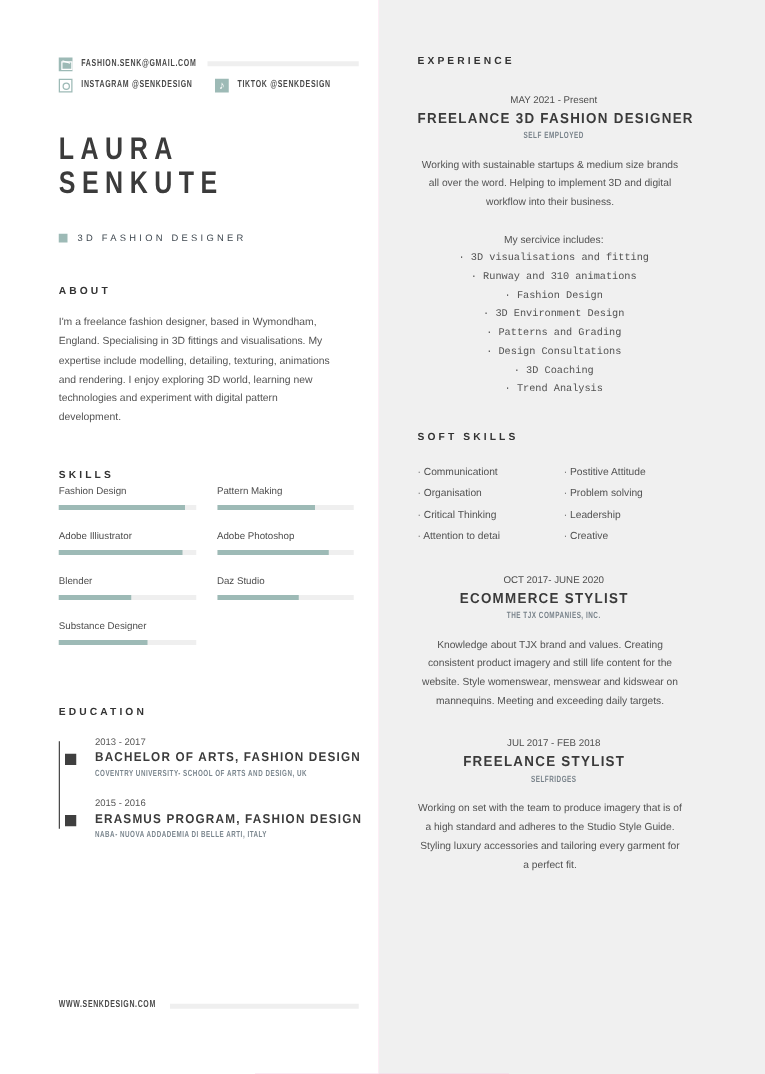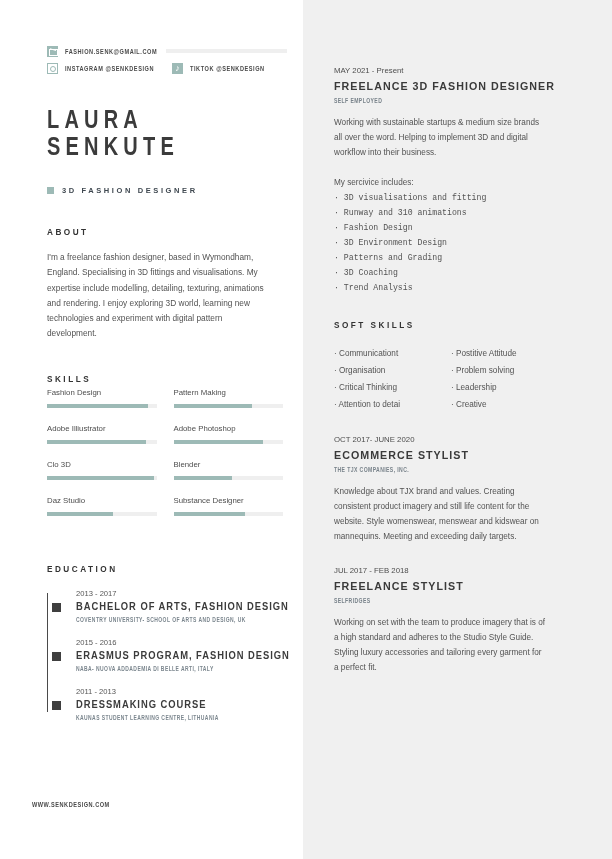--- a/index.html
+++ b/index.html
@@ -124,21 +124,21 @@
     margin-top: 26px;
   }
   .role-sq {
     width: 7px; height: 7px;
     background: #9dbab6;
     margin-right: 8px;
     flex: 0 0 7px;
   }
   .role-text {
     font-size: 7.5px;
-    font-weight: bold;
+    font-weight: normal;
     letter-spacing: 2.6px;
     color: #3f4850;
   }
 
   
   .sec-head {
     font-size: 8.2px;
     font-weight: bold;
     letter-spacing: 2.5px;
     color: #333333;
@@ -224,26 +224,25 @@
     letter-spacing: 0.42px;
     color: #7b868e;
     transform: scaleY(1.42);
     transform-origin: left center;
     white-space: nowrap;
   }
 
   
   .footer-row {
     position: absolute;
-    left: 32px;
+    left: 47px;
     bottom: 52px;
     display: flex;
-    align-items: flex-start;
+    align-items: flex-end;
     width: 240px;
-    flex-direction: column;
   }
   .footer-text {
     font-size: 5.6px;
     font-weight: bold;
     letter-spacing: 0.5px;
     color: #4a4a4a;
     white-space: nowrap;
     transform: scaleY(1.45);
     transform-origin: left center;
   }
@@ -258,21 +257,21 @@
   .right-col {
     width: 309px;
     height: 859px;
     background: #f0f0f0;
     padding: 44px 0 0 31px;
   }
 
   .right-col .sec-head:first-child { margin-top: 0; }
   .right-col .sec-head.spaced { margin-top: 26px; }
 
-  .job { margin-top: 22px; width: 218px; }
+  .job { margin-top: 22px; width: 218px; text-align: center; }
   .job-date {
     font-size: 7.8px;
     color: #4d4d4d;
     margin-bottom: 5px;
   }
   .job-title {
     font-size: 11.5px;
     font-weight: bold;
     letter-spacing: 1.1px;
     color: #3a3a3a;
@@ -378,26 +377,20 @@
             <div class="skill-fill" style="width: 90%;"></div>
           </div>
         </div>
         <div class="skill-item">
           <div class="skill-name">Adobe Photoshop</div>
           <div class="skill-track">
             <div class="skill-fill" style="width: 82%;"></div>
           </div>
         </div>
         <div class="skill-item">
-          <div class="skill-name">Clo 3D</div>
-          <div class="skill-track">
-            <div class="skill-fill" style="width: 98%;"></div>
-          </div>
-        </div>
-        <div class="skill-item">
           <div class="skill-name">Blender</div>
           <div class="skill-track">
             <div class="skill-fill" style="width: 53%;"></div>
           </div>
         </div>
         <div class="skill-item">
           <div class="skill-name">Daz Studio</div>
           <div class="skill-track">
             <div class="skill-fill" style="width: 60%;"></div>
           </div>
@@ -419,50 +412,46 @@
             <div class="edu-date">2013 - 2017</div>
             <div class="edu-degree">BACHELOR OF  ARTS, FASHION DESIGN</div>
             <div class="edu-school">COVENTRY UNIVERSITY- SCHOOL OF ARTS AND DESIGN, UK</div>
           </div>
           <div class="edu-item">
             <span class="edu-marker"></span>
             <div class="edu-date">2015 - 2016</div>
             <div class="edu-degree">ERASMUS PROGRAM, FASHION DESIGN</div>
             <div class="edu-school">NABA- NUOVA ADDADEMIA DI BELLE ARTI, ITALY</div>
           </div>
-          <div class="edu-item">
-            <span class="edu-marker"></span>
-            <div class="edu-date">2011 - 2013</div>
-            <div class="edu-degree">DRESSMAKING COURSE</div>
-            <div class="edu-school">KAUNAS STUDENT LEARNING CENTRE, LITHUANIA</div>
-          </div>
         </div>
     </div>
 
     <div class="footer-row">
       <span class="footer-text">WWW.SENKDESIGN.COM</span>
       <span class="footer-rule"></span>
     </div>
   </div>
 
   <div class="right-col">
 
+    <div class="sec-head">EXPERIENCE</div>
 
     <div class="job">
       <div class="job-date">MAY 2021 - Present</div>
       <div class="job-title">FREELANCE 3D FASHION DESIGNER</div>
       <div class="job-company">SELF EMPLOYED</div>
       <div class="job-desc">Working with sustainable startups &amp; medium size brands all over the word. Helping to implement 3D and digital workflow into their business.</div>
       <div class="svc-intro">My sercivice includes:</div>
       <ul class="svc-list" id="svc-list">
           <li>· 3D visualisations and fitting</li>
           <li>· Runway and 310 animations</li>
           <li>· Fashion Design</li>
           <li>· 3D Environment Design</li>
           <li>· Patterns and Grading</li>
+          <li>· Design Consultations</li>
           <li>· 3D Coaching</li>
           <li>· Trend Analysis</li>
         </ul>
     </div>
 
     <div class="sec-head spaced">SOFT SKILLS</div>
     <div class="soft-grid" id="soft-grid">
         <div class="soft-item">· Communicationt</div>
         <div class="soft-item">· Postitive Attitude</div>
         <div class="soft-item">· Organisation</div>

